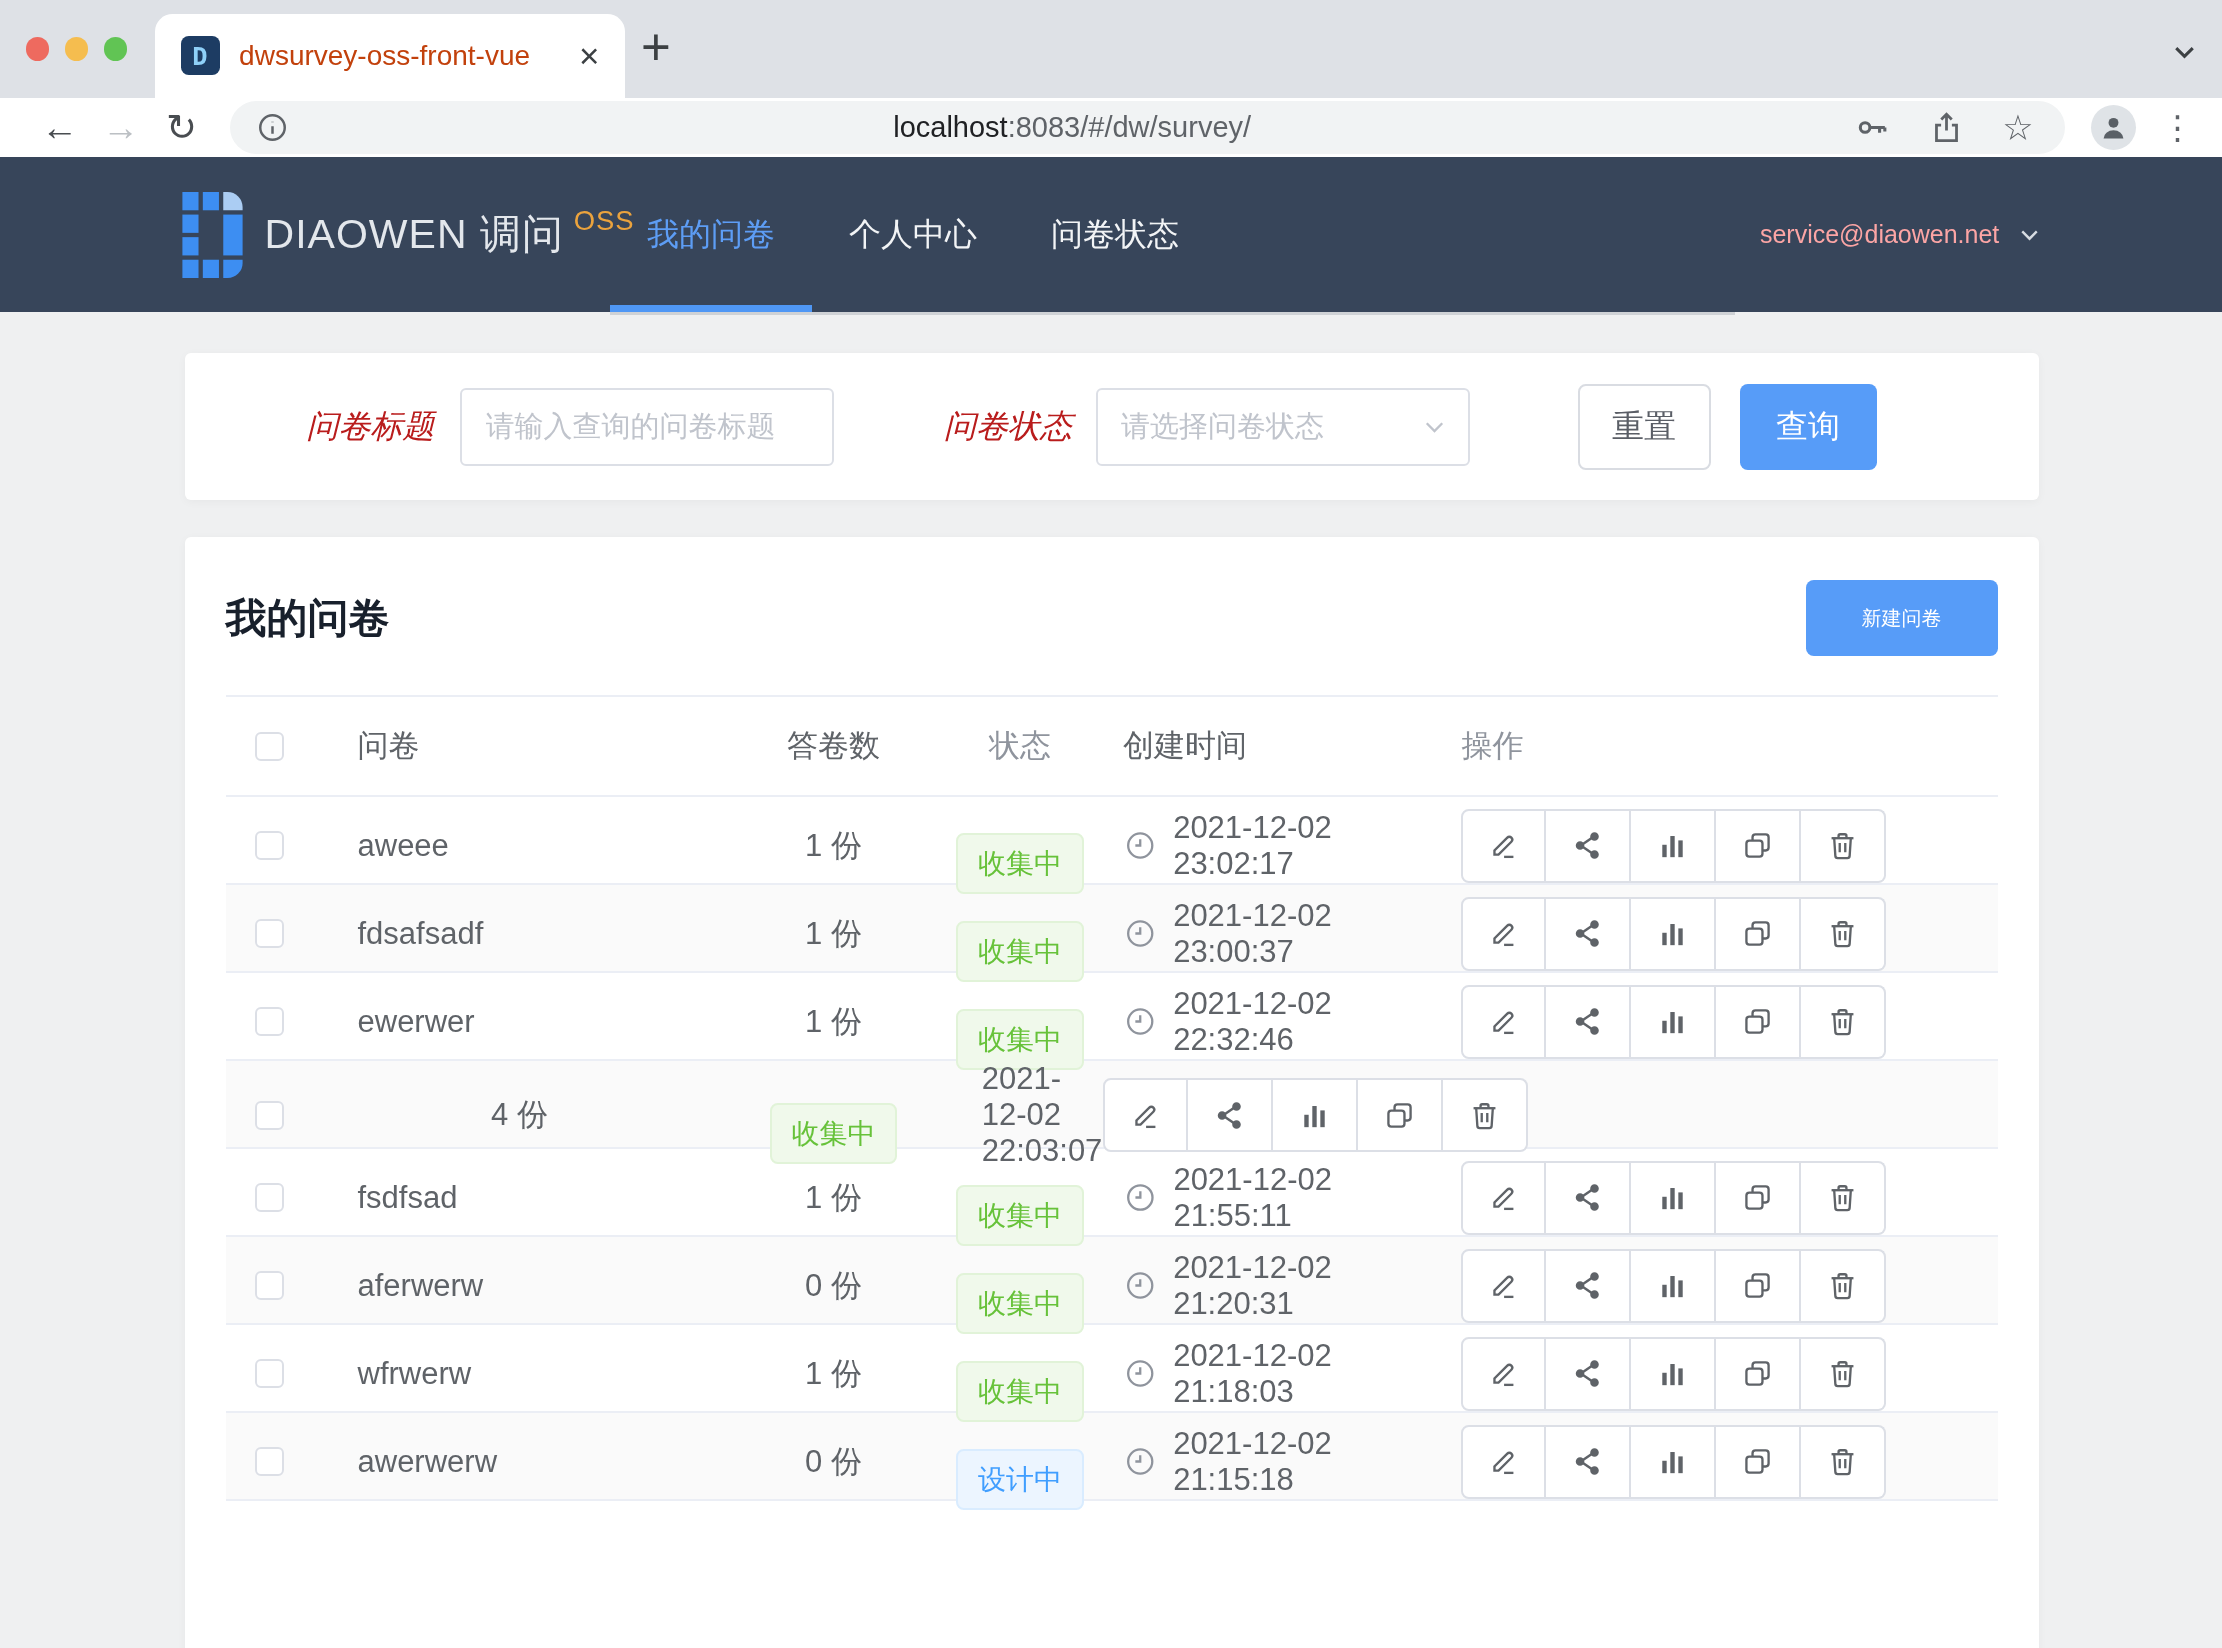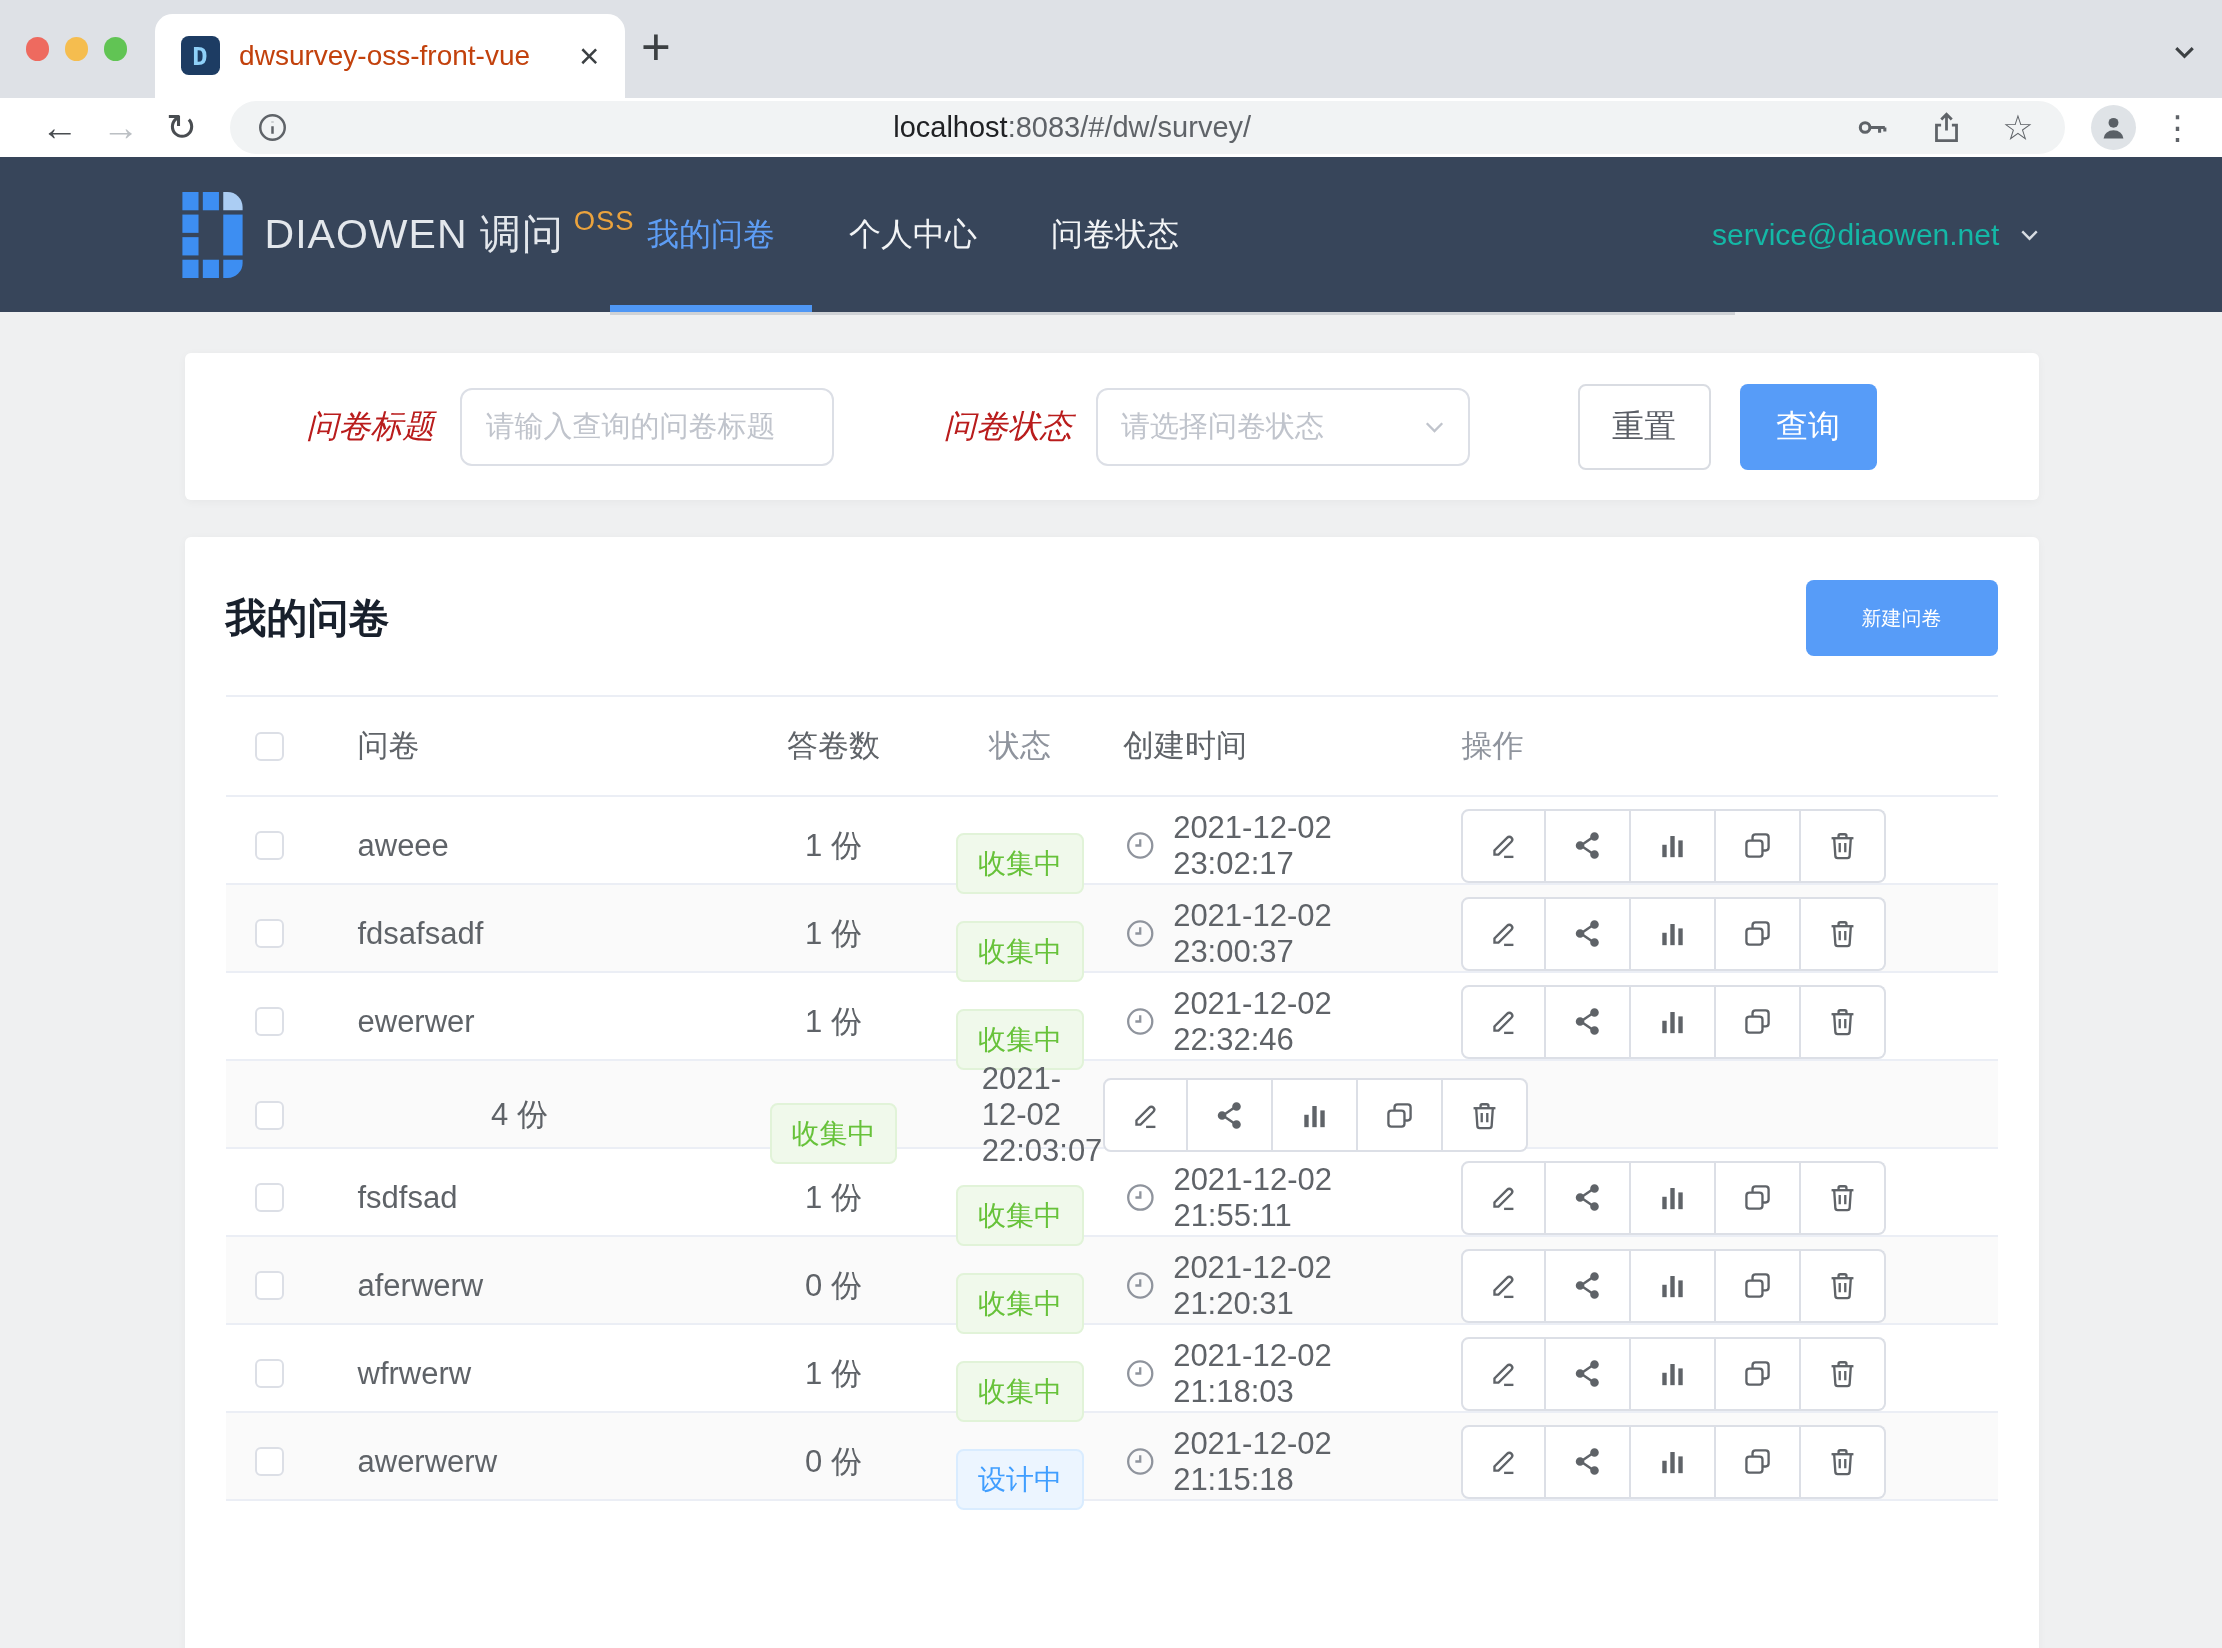--- a/index.html
+++ b/index.html
@@ -38,27 +38,27 @@
   .brand { position:absolute; left:182px; display:flex; align-items:center; gap:21.6px; }
   .brandtext { font-size:41px; color:#e3e7ec; letter-spacing:1px; }
   .brandbadge { font-size:27.4px; color:#eba33d; transform:translateY(-17.6px); display:inline-block; margin-left:9.8px; }
   .menu { position:absolute; left:610px; top:0; height:155px; display:flex; }
   .menu-item { height:155px; display:flex; align-items:center; padding:0 37px; font-size:32px;
                color:#f2f4f6; position:relative; cursor:pointer; }
   .menu-item.active { color:#5d9df5; }
   .menu-item.active::after { content:""; position:absolute; left:0; right:0; bottom:0; height:6.9px; background:#4f97f5; }
   .menu-track { position:absolute; left:610px; top:155px; width:1125px; height:2.9px; background:#cfd2d6; }
   .userbox { position:absolute; right:179px; display:flex; align-items:center; gap:15.7px; }
-  .useremail { font-size:30px; color:#14b8a6; }
+  .useremail { font-size:25px; color:#fca5a5; }
 
   
   .card { width:1854px; margin:0 auto; background:#fff; border-radius:5.9px; box-shadow:0 2px 9.8px rgba(0,0,0,.04); }
   .filter-card { margin-top:41px; height:147px; display:flex; align-items:center; padding-left:122px; }
   .flabel { font-size:32px; color:#b91c1c;font-style:italic; }
-  .el-input { width:374px; height:78px; border:2px solid #dcdfe6; border-radius:12px; background:#fff;
+  .el-input { width:374px; height:78px; border:2px solid #dcdfe6; border-radius:6px; background:#fff;
               font-size:29px; color:#8b5cf6; padding:0 23.5px; outline:none; }
   .el-input::placeholder { color:#c0c4cc; }
   .el-select { position:relative; width:374px; }
   .el-select .el-input { width:100%; padding-right:63px; }
   .sel-arrow { position:absolute; right:19.6px; top:23.5px; pointer-events:none; }
   .btn { border:none; cursor:pointer; font-family:inherit; }
   .btn-plain { width:133px; height:86px; background:#fff; border:2px solid #d9dce2; border-radius:7.8px;
                font-size:32px; color:#5a5e66; }
   .btn-primary { background:#579cf8; color:#fff; border-radius:7.8px; }
   .btn-search { width:137px; height:86px; font-size:32px; }

